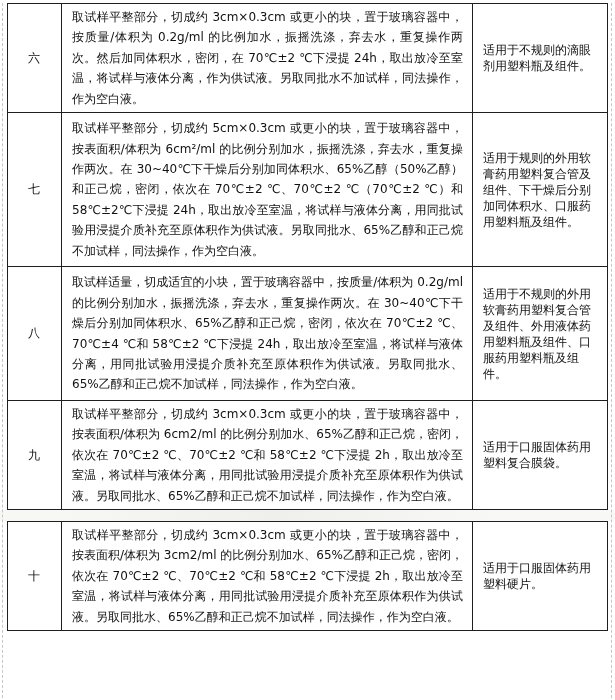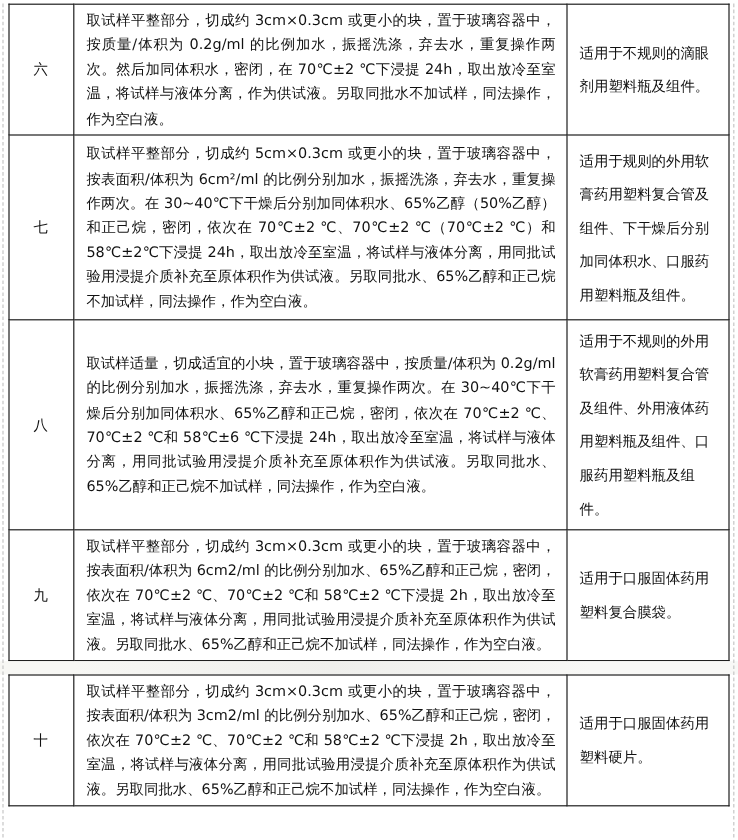--- a/index.html
+++ b/index.html
@@ -50,21 +50,21 @@
     letter-spacing: 1px;
   }
   td.cell-method {
     padding: 3px 9px 3px 10px;
     line-height: 20.4px;
     text-align: justify;
     text-justify: inter-ideograph;
   }
   td.cell-app {
     padding: 3px 8px 3px 10px;
-    line-height: 28px;
+    line-height: 16px;
     text-align: left;
   }
 
   
   tr.t1r0 { height: 106px; }
   tr.t1r1 { height: 154px; }
   tr.t1r2 { height: 134px; }
   tr.t1r3 { height: 108px; }
   tr.t2r0 { height: 106px; }
 
@@ -93,21 +93,21 @@
         <td class="cell-method">取试样平整部分，切成约 3cm×0.3cm 或更小的块，置于玻璃容器中，按质量/体积为 0.2g/ml 的比例加水，振摇洗涤，弃去水，重复操作两次。然后加同体积水，密闭，在 70℃±2 ℃下浸提 24h，取出放冷至室温，将试样与液体分离，作为供试液。另取同批水不加试样，同法操作，作为空白液。</td>
         <td class="cell-app">适用于不规则的滴眼剂用塑料瓶及组件。</td>
       </tr>
       <tr class="t1r1">
         <td class="cell-num">七</td>
         <td class="cell-method">取试样平整部分，切成约 5cm×0.3cm 或更小的块，置于玻璃容器中，按表面积/体积为 6cm²/ml 的比例分别加水，振摇洗涤，弃去水，重复操作两次。在 30~40℃下干燥后分别加同体积水、65%乙醇（50%乙醇）和正己烷，密闭，依次在 70℃±2 ℃、70℃±2 ℃（70℃±2 ℃）和 58℃±2℃下浸提 24h，取出放冷至室温，将试样与液体分离，用同批试验用浸提介质补充至原体积作为供试液。另取同批水、65%乙醇和正己烷不加试样，同法操作，作为空白液。</td>
         <td class="cell-app">适用于规则的外用软膏药用塑料复合管及组件、下干燥后分别加同体积水、口服药用塑料瓶及组件。</td>
       </tr>
       <tr class="t1r2">
         <td class="cell-num">八</td>
-        <td class="cell-method">取试样适量，切成适宜的小块，置于玻璃容器中，按质量/体积为 0.2g/ml 的比例分别加水，振摇洗涤，弃去水，重复操作两次。在 30~40℃下干燥后分别加同体积水、65%乙醇和正己烷，密闭，依次在 70℃±2 ℃、70℃±2 ℃和 58℃±6 ℃下浸提 24h，取出放冷至室温，将试样与液体分离，用同批试验用浸提介质补充至原体积作为供试液。另取同批水、65%乙醇和正己烷不加试样，同法操作，作为空白液。</td>
+        <td class="cell-method">取试样适量，切成适宜的小块，置于玻璃容器中，按质量/体积为 0.2g/ml 的比例分别加水，振摇洗涤，弃去水，重复操作两次。在 30~40℃下干燥后分别加同体积水、65%乙醇和正己烷，密闭，依次在 70℃±2 ℃、70℃±4 ℃和 58℃±2 ℃下浸提 24h，取出放冷至室温，将试样与液体分离，用同批试验用浸提介质补充至原体积作为供试液。另取同批水、65%乙醇和正己烷不加试样，同法操作，作为空白液。</td>
         <td class="cell-app">适用于不规则的外用软膏药用塑料复合管及组件、外用液体药用塑料瓶及组件、口服药用塑料瓶及组件。</td>
       </tr>
       <tr class="t1r3">
         <td class="cell-num">九</td>
         <td class="cell-method">取试样平整部分，切成约 3cm×0.3cm 或更小的块，置于玻璃容器中，按表面积/体积为 6cm2/ml 的比例分别加水、65%乙醇和正己烷，密闭，依次在 70℃±2 ℃、70℃±2 ℃和 58℃±2 ℃下浸提 2h，取出放冷至室温，将试样与液体分离，用同批试验用浸提介质补充至原体积作为供试液。另取同批水、65%乙醇和正己烷不加试样，同法操作，作为空白液。</td>
         <td class="cell-app">适用于口服固体药用塑料复合膜袋。</td>
       </tr>
     </tbody>
   </table>
 

